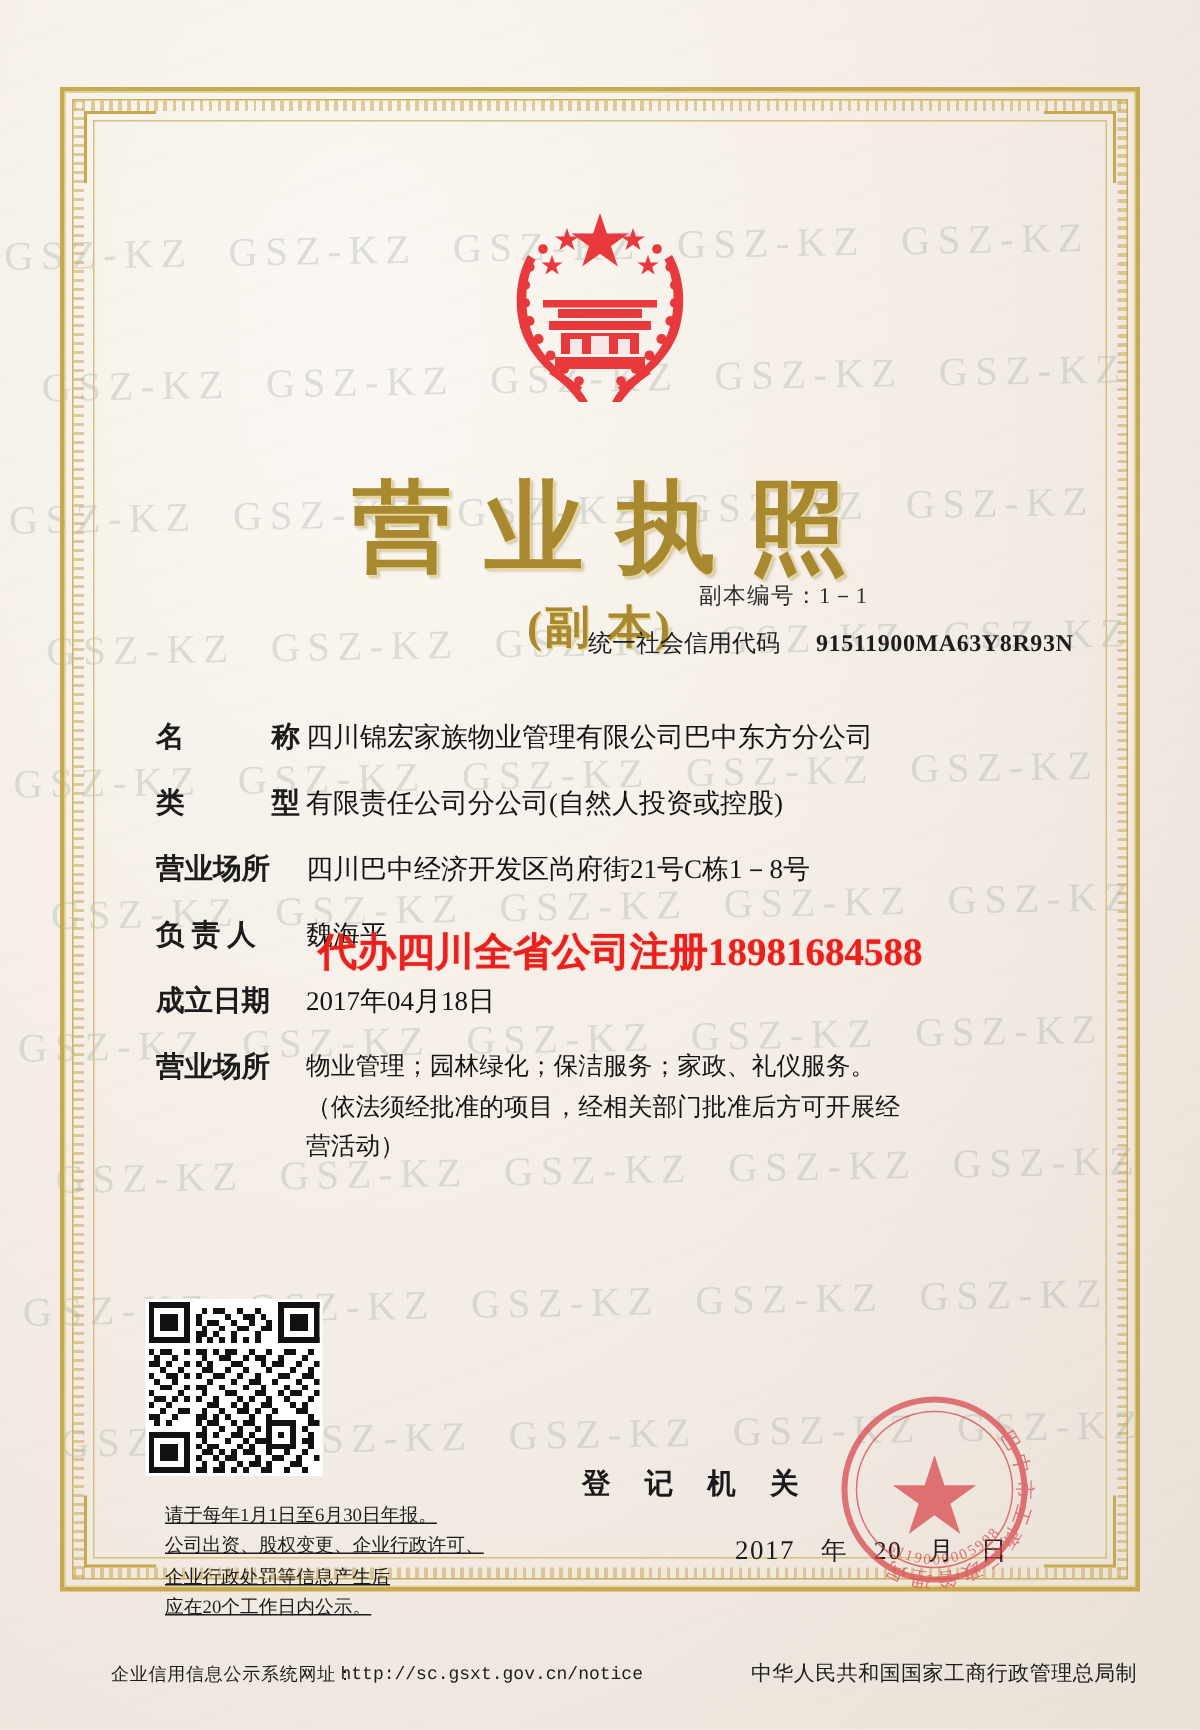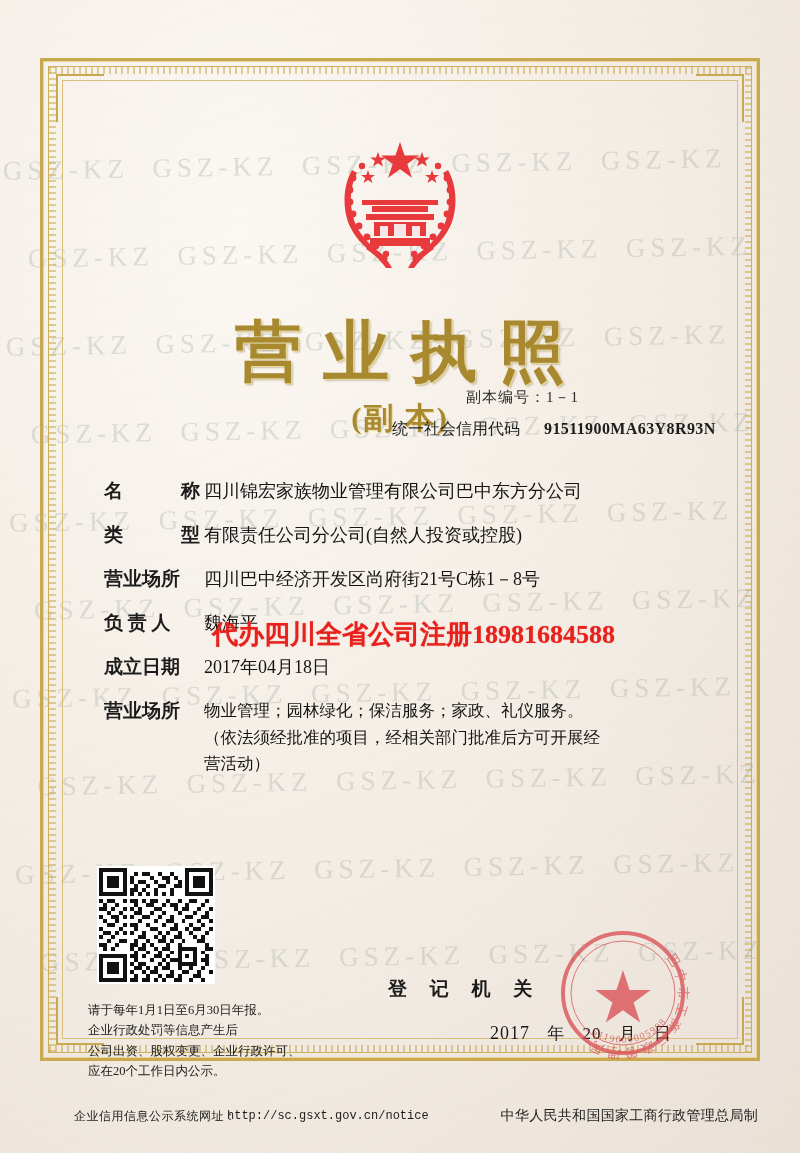--- a/index.html
+++ b/index.html
@@ -214,26 +214,27 @@
     height: 118px;
     background: #fff;
     padding: 2px;
     box-sizing: border-box;
   }
   #qr svg { display: block; }
 
   
   #notes {
     position: absolute;
-    left: 88px;
+    left: 110px;
     top: 1000px;
     font-family: "Liberation Serif", serif;
     font-size: 12.5px;
     color: #1b1b1b;
     line-height: 1.62;
+    text-decoration: underline;
   }
 
   
   #registry {
     position: absolute;
     left: 388px;
     top: 976px;
     font-family: "Liberation Serif", serif;
     font-weight: bold;
     font-size: 19px;
@@ -649,22 +650,22 @@
           <rect x="16" y="28" width="1" height="1"></rect>
         <rect x="19" y="28" width="2" height="1"></rect>
           <rect x="23" y="28" width="1" height="1"></rect>
         <rect x="26" y="28" width="1" height="1"></rect>
       </g>
     </svg>
   </div>
 
   <div id="notes">
     <div>请于每年1月1日至6月30日年报。</div>
+    <div>公司出资、股权变更、企业行政许可、</div>
     <div>企业行政处罚等信息产生后</div>
-    <div>公司出资、股权变更、企业行政许可、</div>
     <div>应在20个工作日内公示。</div>
   </div>
 
   <div id="registry">登 记 机 关</div>
   <div id="date-line">
     <span class="y">2017</span>
     <span>年</span>
     <span>20</span>
     <span>月</span>
     <span>日</span>

